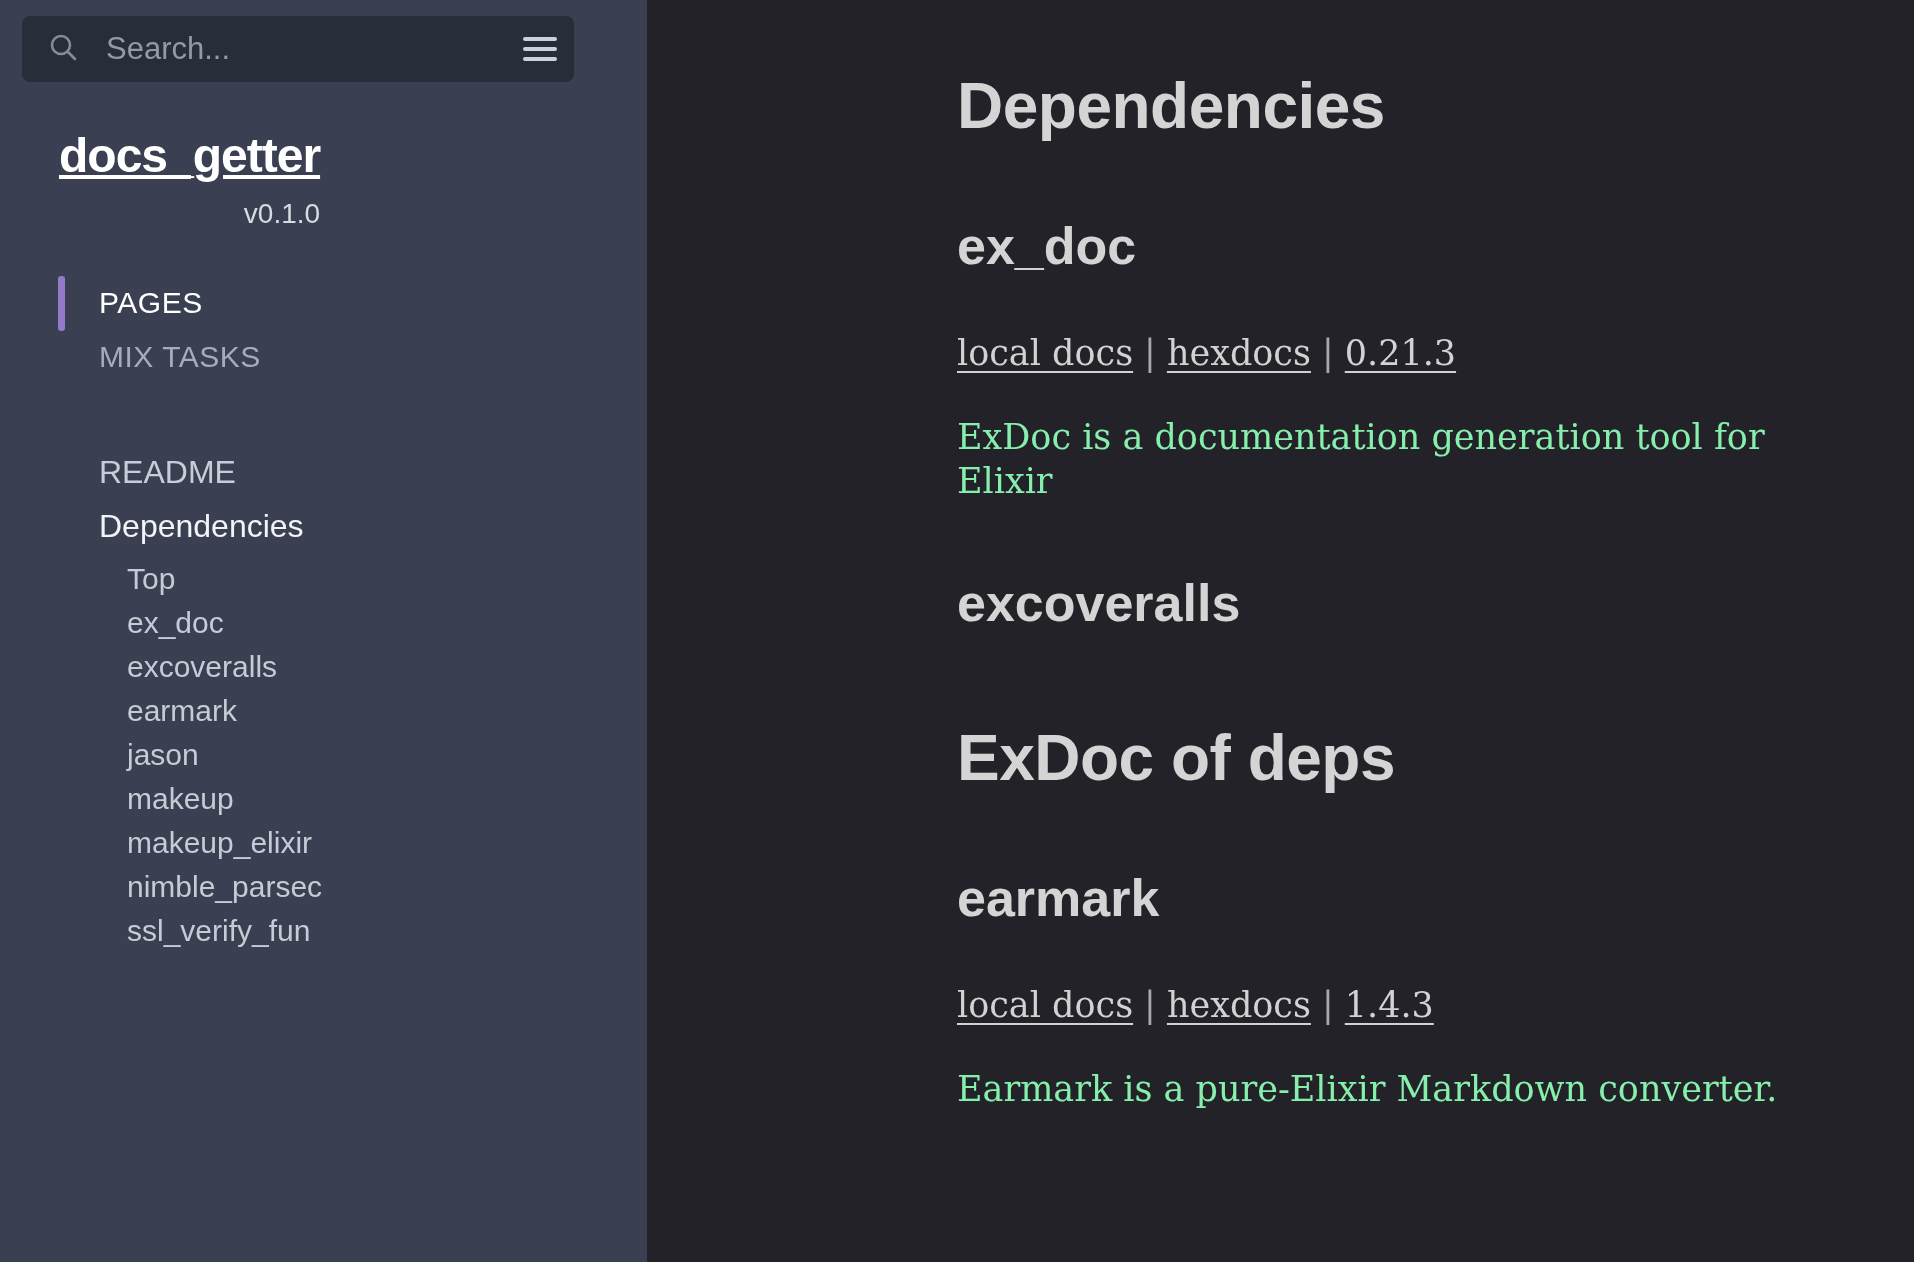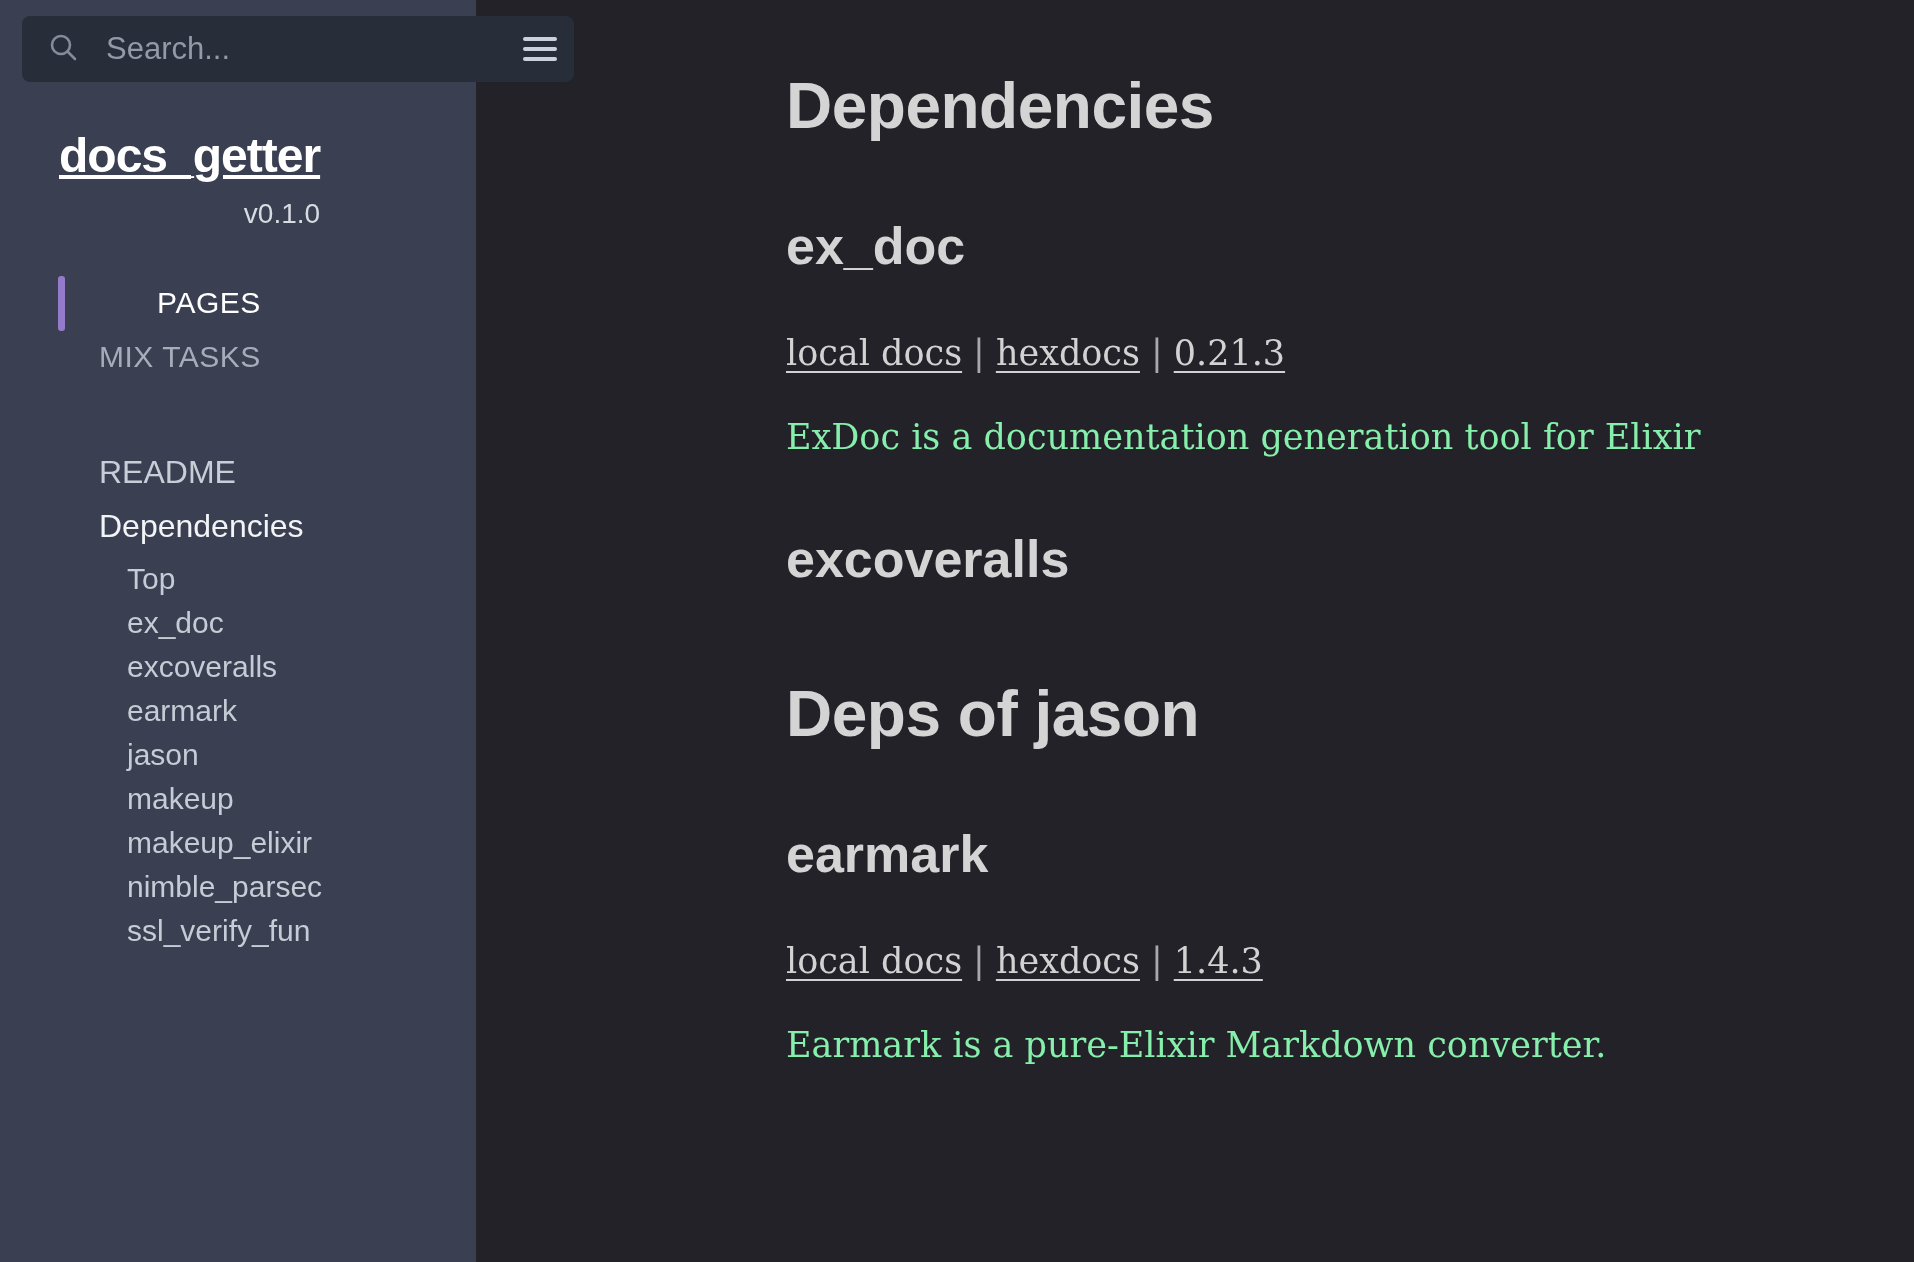--- a/index.html
+++ b/index.html
@@ -7,21 +7,21 @@
     width: 1914px; height: 1262px;
     overflow: hidden;
     background: #222228;
     font-family: "Liberation Sans", sans-serif;
   }
   .page { display: flex; width: 1914px; height: 1262px; }
 
   
   .sidebar {
     position: relative;
-    width: 476px; height: 1262px;
+    width: 647px; height: 1262px;
     background: #3a4051;
     flex-shrink: 0;
   }
   .search-bar {
     position: absolute;
     left: 22px; top: 16px;
     width: 552px; height: 66px;
     background: #282d3a;
     border-radius: 8px;
     display: flex; align-items: center;
@@ -65,21 +65,20 @@
   }
 
   .nav-groups { position: absolute; left: 99px; top: 285px; }
   .nav-group-item {
     position: relative;
     font-size: 30px; line-height: 36px;
     margin-bottom: 18px;
     color: #a6acba;
     cursor: pointer;
     letter-spacing: 0.5px;
-    text-align: right;
   }
   .nav-group-item.active { color: #ffffff; }
   .nav-marker {
     position: absolute;
     left: -41px; top: -9px;
     width: 7px; height: 55px;
     border-radius: 3px;
     background: #937aca;
   }
 
@@ -204,21 +203,21 @@
       <p class="links-row">
         <a>local docs</a><span class="sep">|</span><a>hexdocs</a><span class="sep">|</span><a>0.21.3</a>
       </p>
       <p class="description">ExDoc is a documentation generation tool for Elixir</p>
     </section>
 
     <section>
       <h2>excoveralls</h2>
     </section>
 
-    <h1 class="subtitle">Deps of jason</h1>
+    <h1 class="subtitle">ExDoc of deps</h1>
 
     <section>
       <h2>earmark</h2>
       <p class="links-row">
         <a>local docs</a><span class="sep">|</span><a>hexdocs</a><span class="sep">|</span><a>1.4.3</a>
       </p>
       <p class="description">Earmark is a pure-Elixir Markdown converter.</p>
     </section>
 
   </main>

